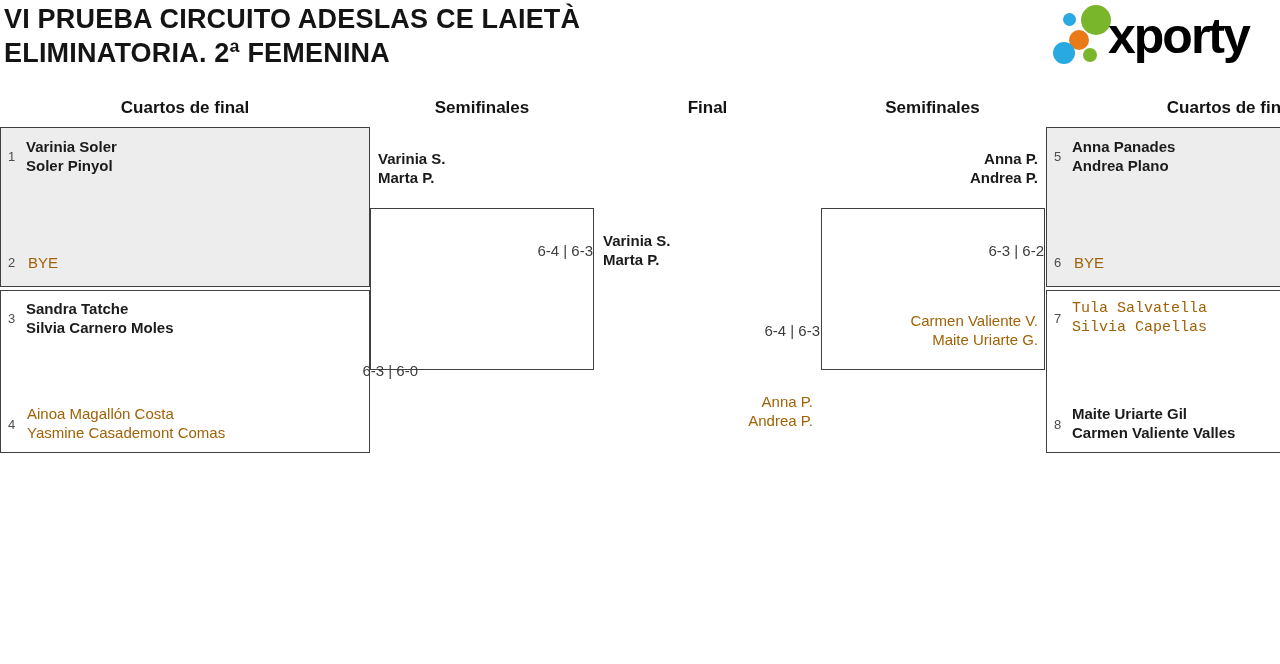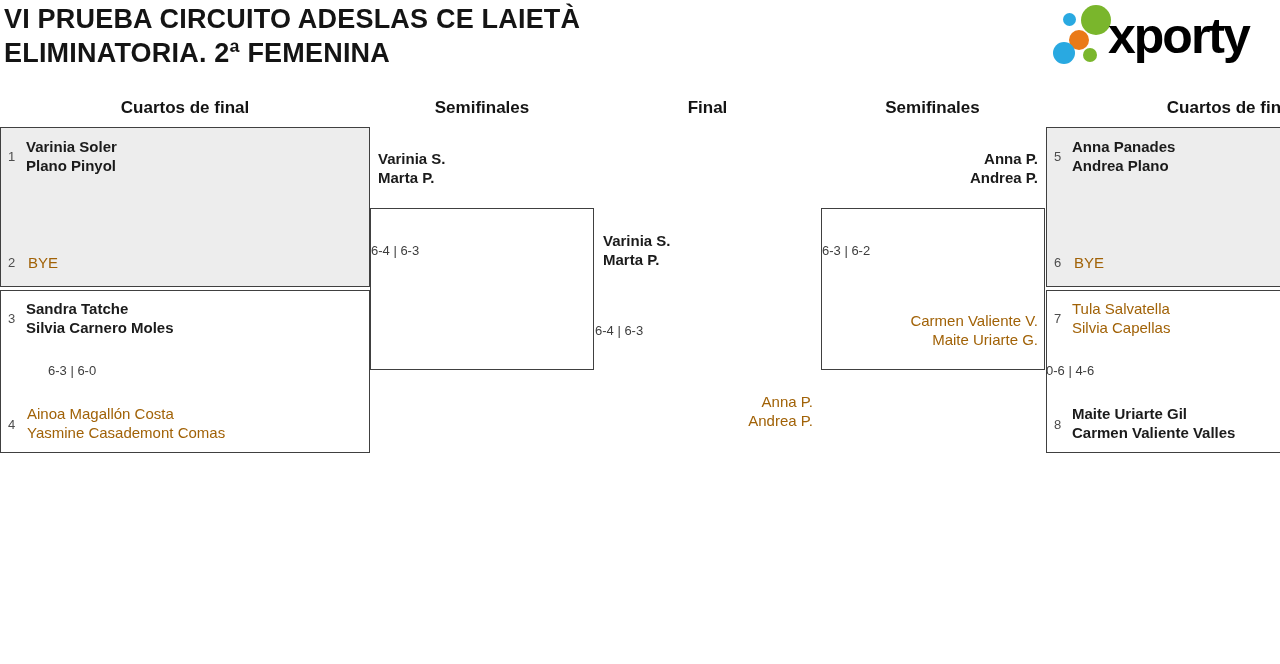--- a/index.html
+++ b/index.html
@@ -14,21 +14,21 @@
   .hdr {
     position:absolute; top:98px; font-size:17px; font-weight:700; color:#141414; text-align:center;
   }
   .box {
     position:absolute; box-sizing:border-box; border:1px solid #404040; background:#ffffff;
   }
   .box.gray { background:#ededed; }
   .team { position:absolute; font-size:15px; line-height:19px; color:#a16207; }
   .team.b, .b { font-weight:700; color:#1b1b1b; }
   .seed { position:absolute; font-size:13px; line-height:16px; color:#4d4d4d; }
-  .score { position:absolute; font-size:13px; line-height:18px; color:#3d3d3d; text-align:left; }
+  .score { position:absolute; font-size:15px; line-height:18px; color:#3d3d3d; text-align:right; }
   .right { text-align:right; }
   
   .logo { position:absolute; left:1050px; top:2px; width:228px; height:72px; }
   .dot { position:absolute; border-radius:50%; }
   .dot-green-lg { left:31px; top:3px;  width:30px; height:30px; background:#7ab62c; }
   .dot-blue-sm  { left:13px; top:11px; width:13px; height:13px; background:#29a9e1; }
   .dot-orange   { left:19px; top:28px; width:20px; height:20px; background:#ea7a17; }
   .dot-blue-lg  { left:3px;  top:40px; width:22px; height:22px; background:#29a9e1; }
   .dot-green-sm { left:33px; top:46px; width:14px; height:14px; background:#7ab62c; }
   .wordmark {
@@ -64,21 +64,21 @@
   <div class="box gray" style="left:0;top:127px;width:370px;height:160px;"></div>
   <div class="box" style="left:0;top:290px;width:370px;height:163px;"></div>
   <div class="box" style="left:370px;top:208px;width:224px;height:162px;"></div>
   <div class="box" style="left:821px;top:208px;width:224px;height:162px;"></div>
   <div class="box gray" style="left:1046px;top:127px;width:370px;height:160px;"></div>
   <div class="box" style="left:1046px;top:290px;width:370px;height:163px;"></div>
 
   <div class="seed" style="left:8px;top:149px;">1</div>
   <div class="team b" style="left:26px;top:137px;">
     <div>Varinia Soler</div>
-    <div>Plano Pinyol</div>
+    <div>Soler Pinyol</div>
   </div>
   <div class="seed" style="left:8px;top:255px;">2</div>
   <div class="team" style="left:28px;top:253px;">BYE</div>
 
   <div class="seed" style="left:8px;top:311px;">3</div>
   <div class="team b" style="left:26px;top:299px;">
     <div>Sandra Tatche</div>
     <div>Silvia Carnero Moles</div>
   </div>
   <div class="score" style="left:0;width:370px;top:362px;padding-left:48px;">6-3 | 6-0</div>
@@ -116,21 +116,21 @@
 
   <div class="seed" style="left:1054px;top:149px;">5</div>
   <div class="team b" style="left:1072px;top:137px;">
     <div>Anna Panades</div>
     <div>Andrea Plano</div>
   </div>
   <div class="seed" style="left:1054px;top:255px;">6</div>
   <div class="team" style="left:1074px;top:253px;">BYE</div>
 
   <div class="seed" style="left:1054px;top:311px;">7</div>
-  <div class="team" style="left:1072px;top:299px;">
+  <div class="team" style="left:1072px;top:299px;font-family:Liberation Mono, monospace;">
     <div>Tula Salvatella</div>
     <div>Silvia Capellas</div>
   </div>
   <div class="score" style="left:1046px;width:370px;top:362px;">0-6 | 4-6</div>
   <div class="seed" style="left:1054px;top:417px;">8</div>
   <div class="team b" style="left:1072px;top:404px;">
     <div>Maite Uriarte Gil</div>
     <div>Carmen Valiente Valles</div>
   </div>
 

